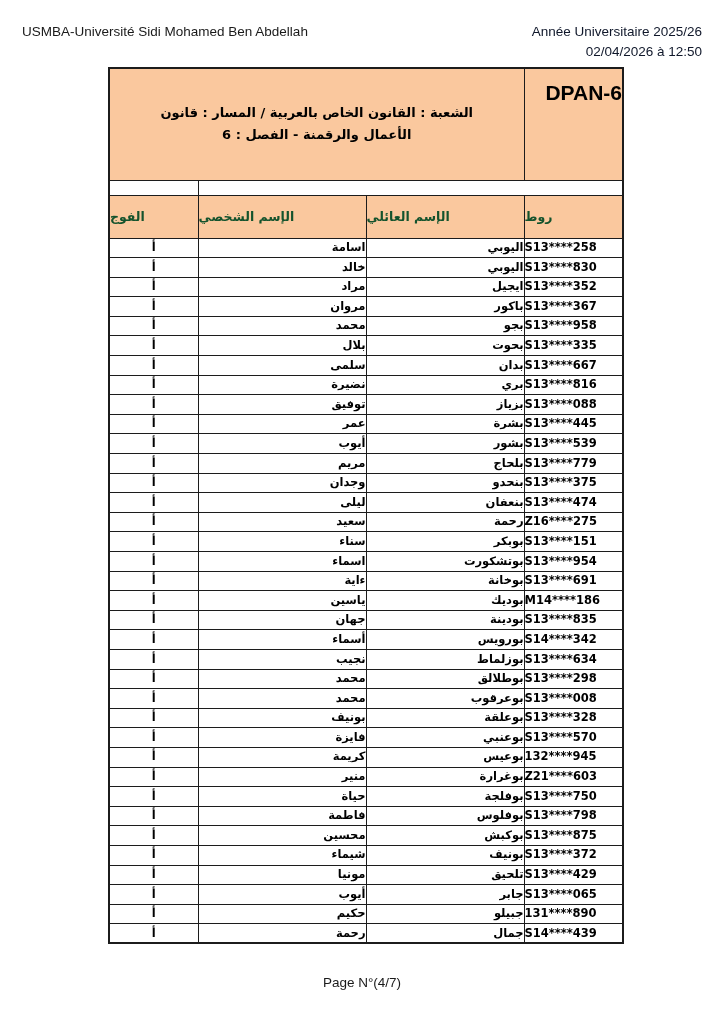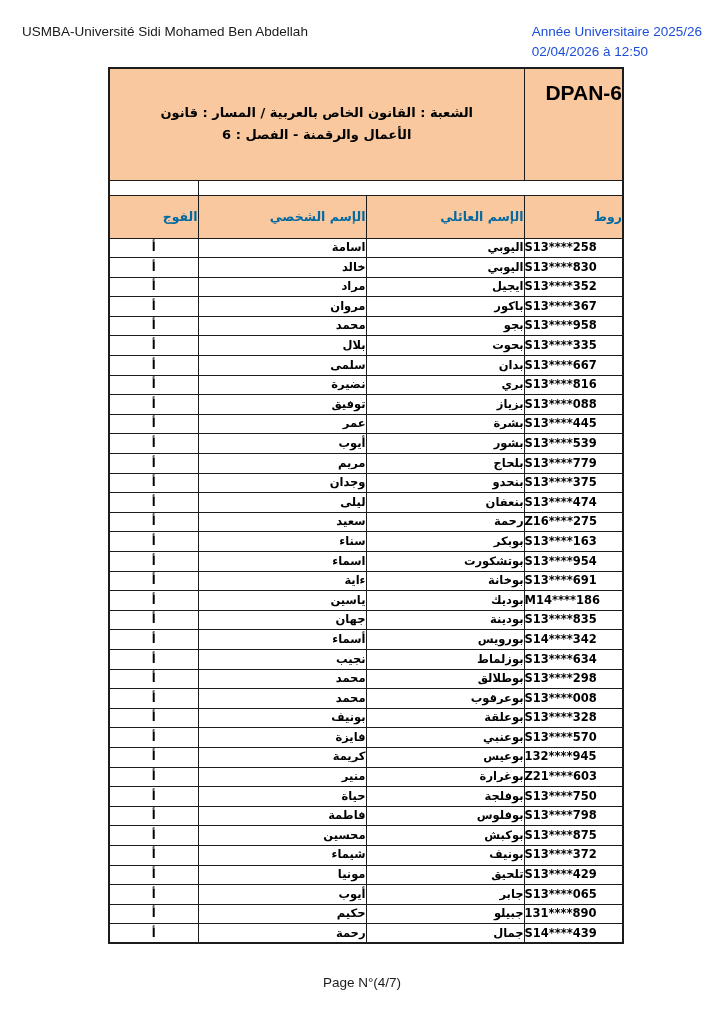--- a/index.html
+++ b/index.html
@@ -28,22 +28,22 @@
     line-height: 20px;
     color: #1a1a1a;
     text-align: center;
   }
   .hdr-right {
     position: absolute;
     right: 22px;
     top: 22px;
     font-size: 13.5px;
     line-height: 20px;
-    color: #1d4ed8;
-    text-align: left;
+    color: #0f172a;
+    text-align: right;
   }
   
   .tbl-wrap {
     position: absolute;
     left: 108px;
     top: 67px;
     width: 514px;
   }
   table.main {
     border-collapse: collapse;
@@ -96,23 +96,23 @@
   .spacer-row td.sp2 { border-left: none; border-right: 2px solid #1c1c1c; }
 
   
   .header-row { height: 43px; }
   .header-row th {
     font-family: "DejaVu Sans", sans-serif;
     direction: rtl;
     font-weight: bold;
     font-size: 12.5px;
     letter-spacing: 0.5px;
-    text-align: right;
+    text-align: left;
     vertical-align: middle;
-    color: #0369a1;
+    color: #14532d;
   }
 
   
   tbody.rows tr { height: 19.6px; }
   tbody.rows td {
     font-family: "DejaVu Sans", sans-serif;
     font-weight: bold;
     font-size: 11.5px;
     color: #000;
     vertical-align: middle;
@@ -121,20 +121,21 @@
   td.cell-group { text-align: center; direction: rtl; }
   td.cell-first-name { text-align: right; direction: rtl; padding-right: 4px; letter-spacing: 0.5px; }
   td.cell-last-name  { text-align: right; direction: rtl; padding-right: 4px; letter-spacing: 0.5px; }
   td.cell-code {
     font-family: "DejaVu Sans Mono", monospace;
     font-weight: bold;
     font-size: 12.5px;
     text-align: left;
     direction: ltr;
     padding-left: 6px;
+    border-radius: 7px;
   }
 
   
   .footer {
     position: absolute;
     left: 0;
     top: 975px;
     width: 724px;
     text-align: center;
     font-size: 13.5px;
@@ -274,21 +275,21 @@
           <tr>
             <td class="cell-group">أ</td>
             <td class="cell-first-name">سعيد</td>
             <td class="cell-last-name">رحمة</td>
             <td class="cell-code">Z16****275</td>
           </tr>
           <tr>
             <td class="cell-group">أ</td>
             <td class="cell-first-name">سناء</td>
             <td class="cell-last-name">بوبكر</td>
-            <td class="cell-code">S13****163</td>
+            <td class="cell-code">S13****151</td>
           </tr>
           <tr>
             <td class="cell-group">أ</td>
             <td class="cell-first-name">اسماء</td>
             <td class="cell-last-name">بوتشكورت</td>
             <td class="cell-code">S13****954</td>
           </tr>
           <tr>
             <td class="cell-group">أ</td>
             <td class="cell-first-name">ءاية</td>

